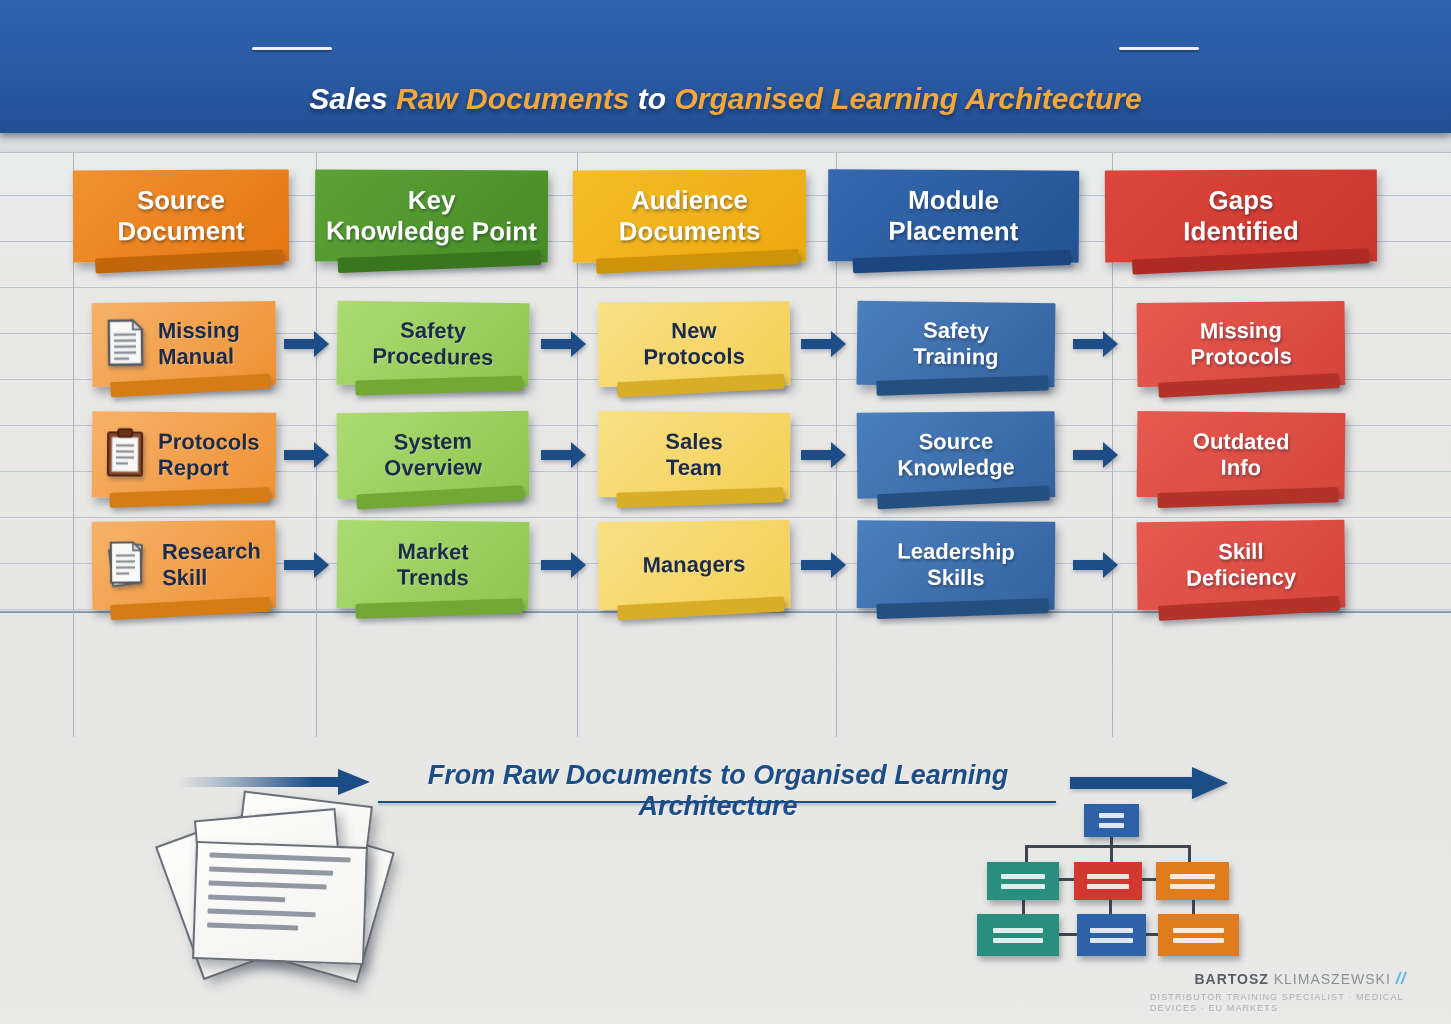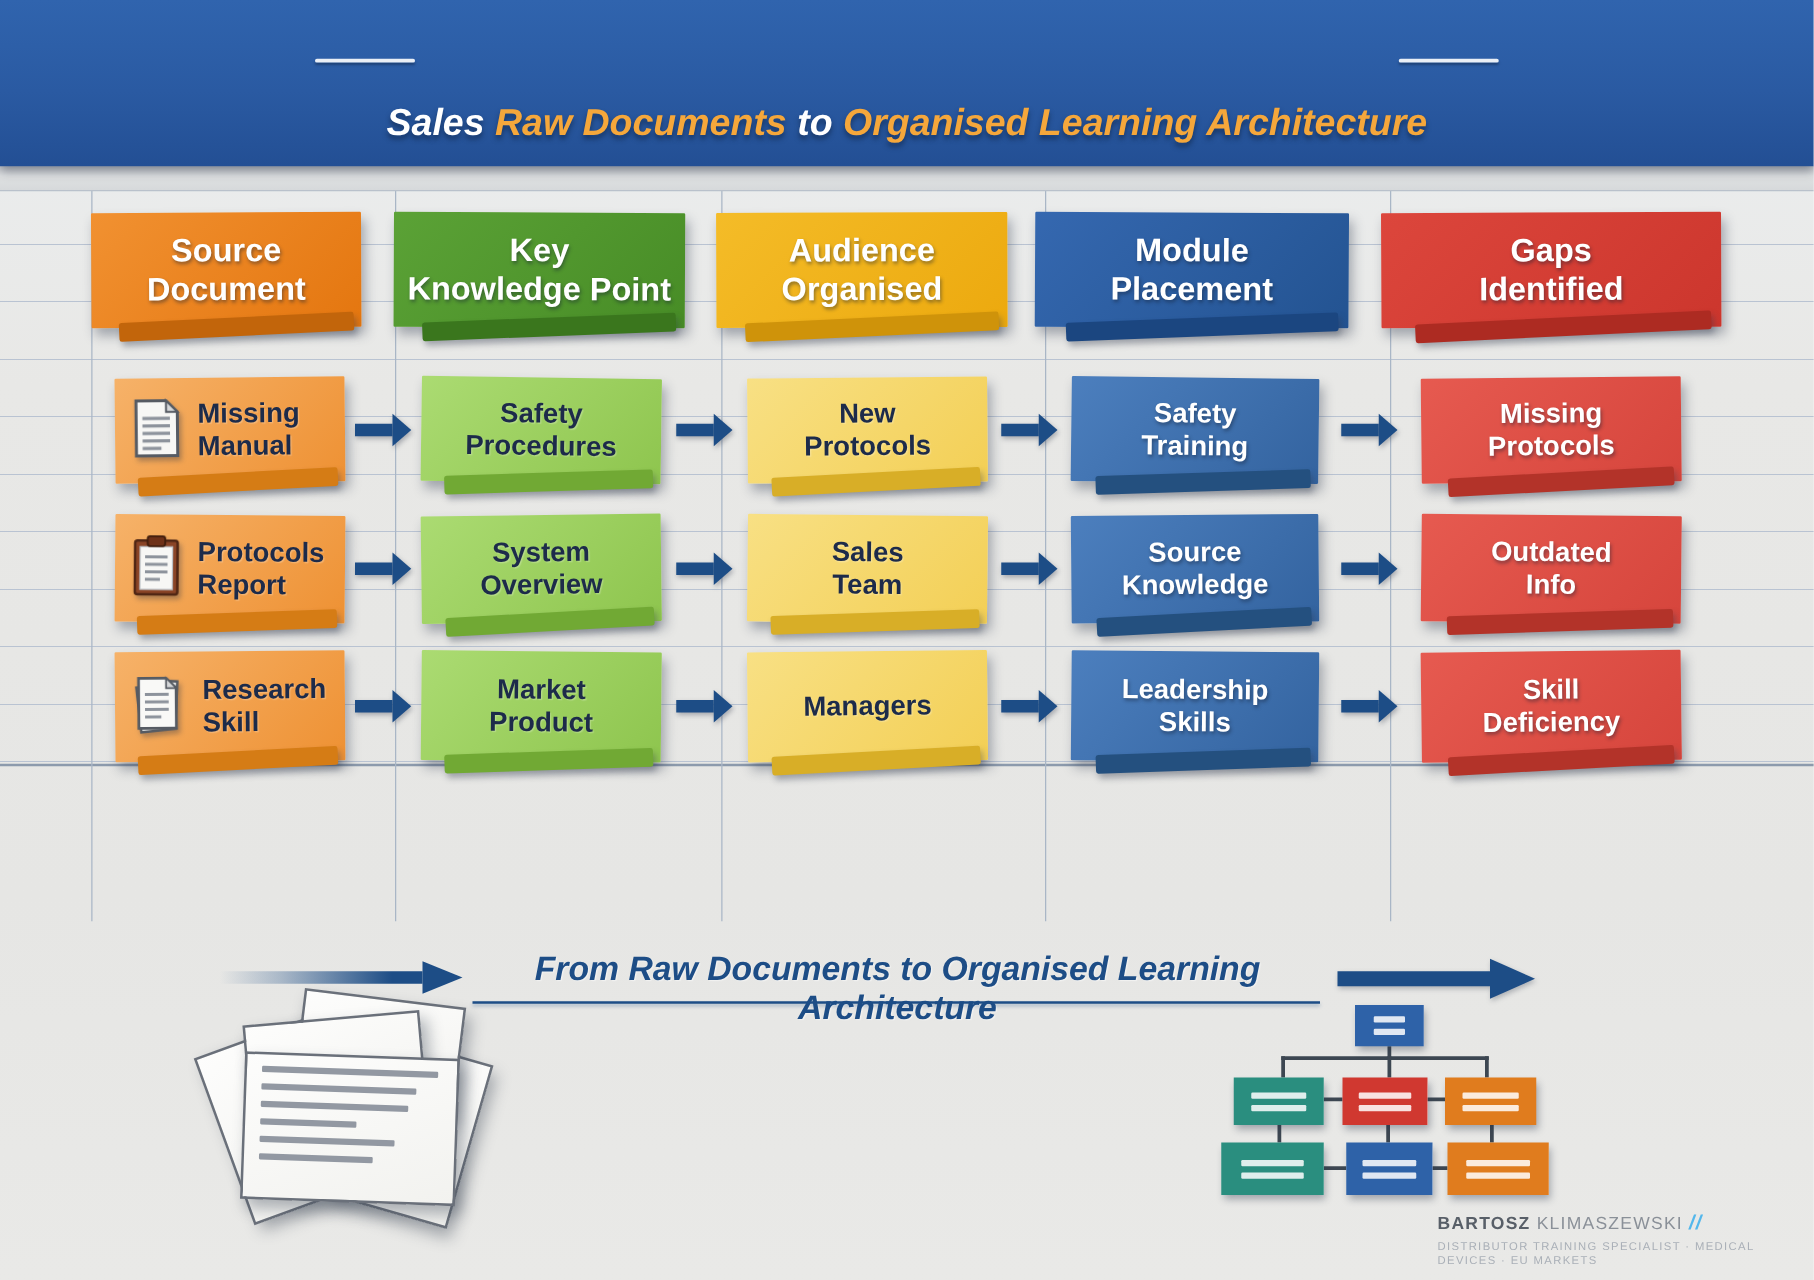--- a/index.html
+++ b/index.html
@@ -91,21 +91,21 @@
     border:2px solid #6a707a;box-shadow:5px 7px 12px rgba(60,70,85,.4);}
   .sheet .tline{height:5px;background:#9298a2;border-radius:1px;margin:9px 12px 0 12px;}
   
   .org{position:absolute;left:0;top:0;z-index:1;}
   .org-box{position:absolute;display:flex;flex-direction:column;align-items:center;justify-content:center;gap:5px;
     box-shadow:2px 4px 6px rgba(40,50,70,.38);}
   .org-box .bar{height:5px;background:rgba(255,255,255,.85);border-radius:1px;}
   .org-conn{position:absolute;background:#3d4752;}
   
   .credit{position:absolute;left:1150px;top:970px;z-index:3;line-height:1.15;}
-  .credit-name{font-size:14px;letter-spacing:1px;color:#8a9098;}
+  .credit-name{font-size:14px;letter-spacing:1px;color:#8a9098;text-align:center;}
   .credit-name .bold{font-weight:bold;color:#585f68;}
   .credit-name .slashes{color:#53b7ec;font-weight:bold;font-style:italic;font-size:16px;}
   .credit-role{font-size:9px;letter-spacing:1.1px;color:#a9afb7;margin-top:4px;}
 </style>
 </head>
 <body>
 
 <div class="banner">
   <div class="title-rule left"></div>
   <div class="title-rule right"></div>
@@ -125,21 +125,21 @@
     <div class="note header-note" style="left: 73px; top: 170px; width: 216px; height: 92px; --t: #f19131; --b: #e4760f; --f: #c2650b; transform: rotate(-0.3deg);">
       <span class="note-label">Source
 Document</span>
     </div>
     <div class="note header-note" style="left: 315px; top: 170px; width: 233px; height: 92px; --t: #5ba236; --b: #478c26; --f: #3a761d; transform: rotate(0.25deg);">
       <span class="note-label">Key
 Knowledge Point</span>
     </div>
     <div class="note header-note" style="left: 573px; top: 170px; width: 233px; height: 92px; --t: #f4bc28; --b: #eca90e; --f: #cf930a; transform: rotate(-0.2deg);">
       <span class="note-label">Audience
-Organised</span>
+Documents</span>
     </div>
     <div class="note header-note" style="left: 828px; top: 170px; width: 251px; height: 92px; --t: #3568b0; --b: #235391; --f: #1b4680; transform: rotate(0.3deg);">
       <span class="note-label">Module
 Placement</span>
     </div>
     <div class="note header-note" style="left: 1105px; top: 170px; width: 272px; height: 92px; --t: #dc463c; --b: #cc362d; --f: #ad2b22; transform: rotate(-0.25deg);">
       <span class="note-label">Gaps
 Identified</span>
     </div>
     <div class="note body-note dark-text" style="left: 92px; top: 302px; width: 184px; height: 84px; --t: #f6b269; --b: #ee9133; --f: #d57c15; transform: rotate(-0.6deg);">
@@ -262,21 +262,21 @@
         <span class="note-label">Research
 Skill</span>
       </div>
     </div>
     <div class="flow-arrow" style="left: 284px; top: 552px; --arrow: #1d4d86;">
       <span class="shaft"></span>
       <span class="head"></span>
     </div>
     <div class="note body-note dark-text" style="left: 337px; top: 521px; width: 192px; height: 88px; --t: #abdb72; --b: #8ec54e; --f: #71a934; transform: rotate(0.6deg);">
       <span class="note-label">Market
-Product</span>
+Trends</span>
     </div>
     <div class="flow-arrow" style="left: 541px; top: 552px; --arrow: #1d4d86;">
       <span class="shaft"></span>
       <span class="head"></span>
     </div>
     <div class="note body-note dark-text" style="left: 598px; top: 521px; width: 192px; height: 88px; --t: #f8e084; --b: #f3cf55; --f: #d8ae27; transform: rotate(-0.6deg);">
       <span class="note-label">Managers</span>
     </div>
     <div class="flow-arrow" style="left: 801px; top: 552px; --arrow: #1d4d86;">
       <span class="shaft"></span>

